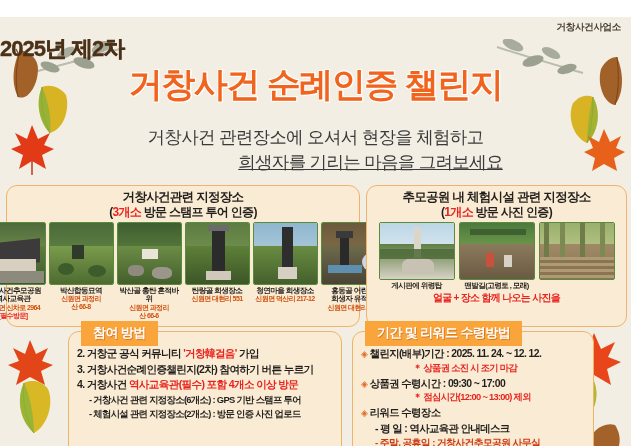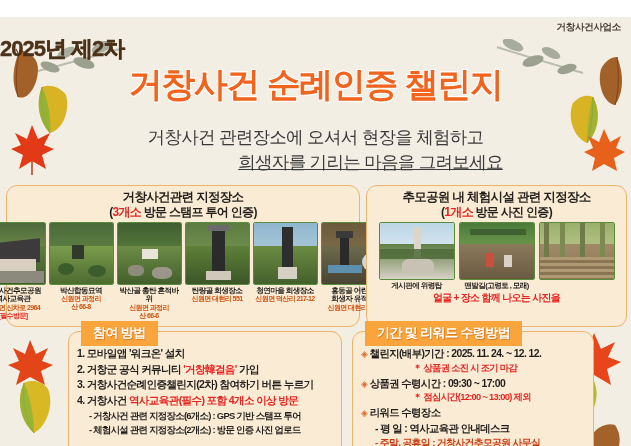--- a/index.html
+++ b/index.html
@@ -367,24 +367,20 @@
     </div>
     <div class="notice">
       <div>얼굴 + 장소 함께 나오는 사진을</div>
     </div>
   </div>
 
   <div class="panel" id="panel-howto">
     <div class="badge">참여 방법</div>
     <div class="howto-list">
       <div>
-        <span>1.</span>
-        <span>모바일앱 '워크온' 설치</span>
-      </div>
-      <div>
         <span>2.</span>
         <span>거창군 공식 커뮤니티 </span><span class="accent-or">'거창韓걸음'</span><span> 가입</span>
       </div>
       <div>
         <span>3.</span>
         <span>거창사건순례인증챌린지(2차) 참여하기 버튼 누르기</span>
       </div>
       <div>
         <span>4.</span>
         <span>거창사건 </span><span class="accent-or">역사교육관(필수) 포함 4개소 이상 방문</span>

